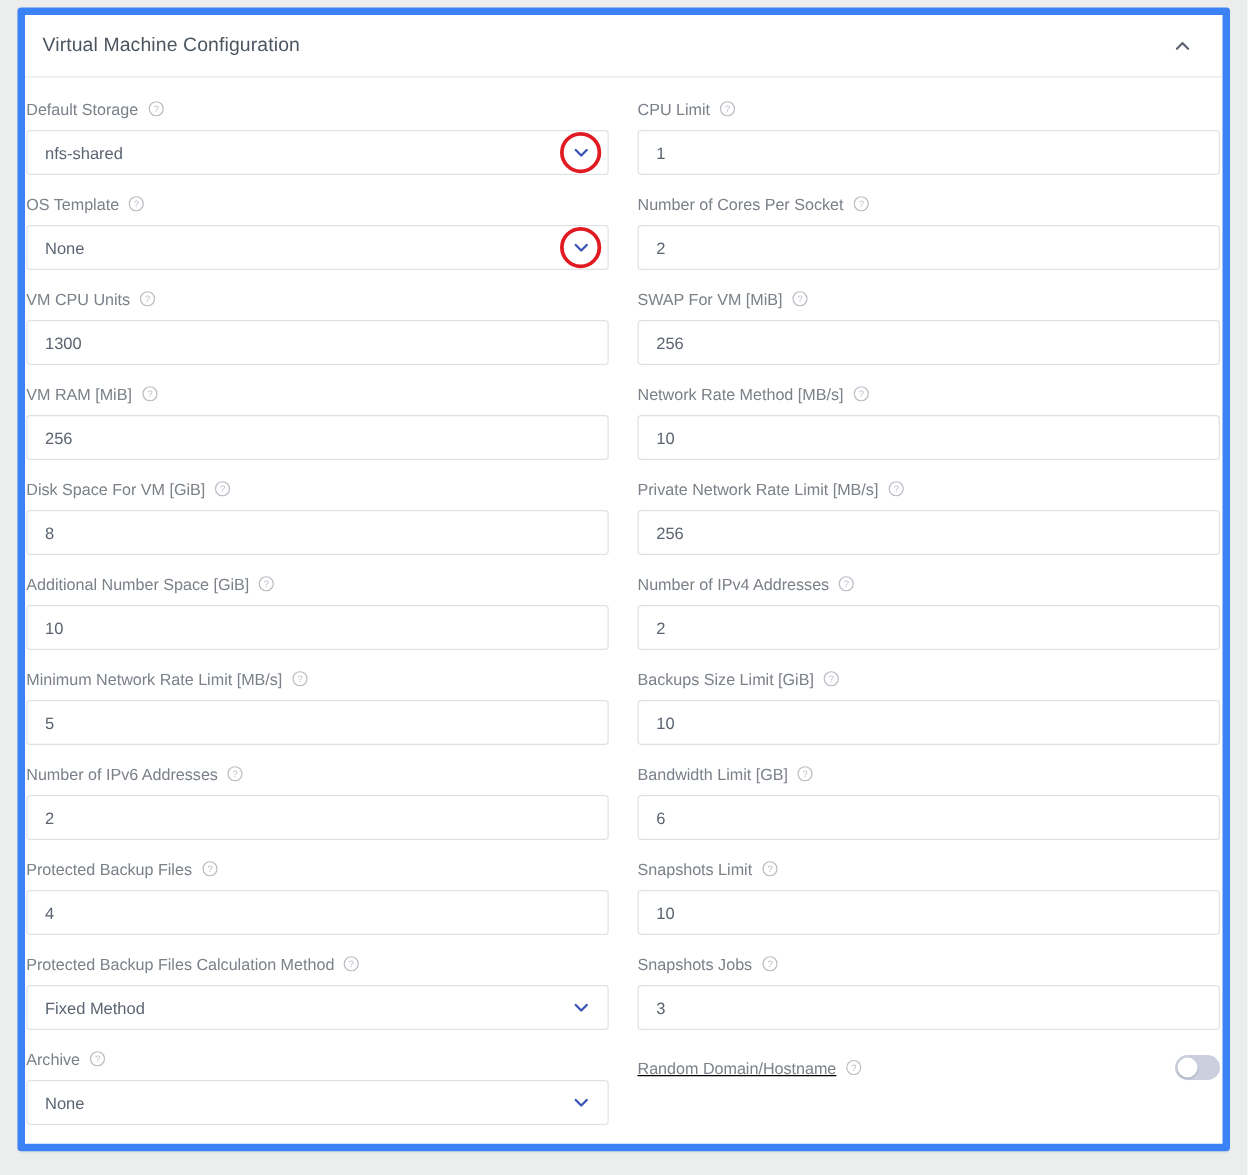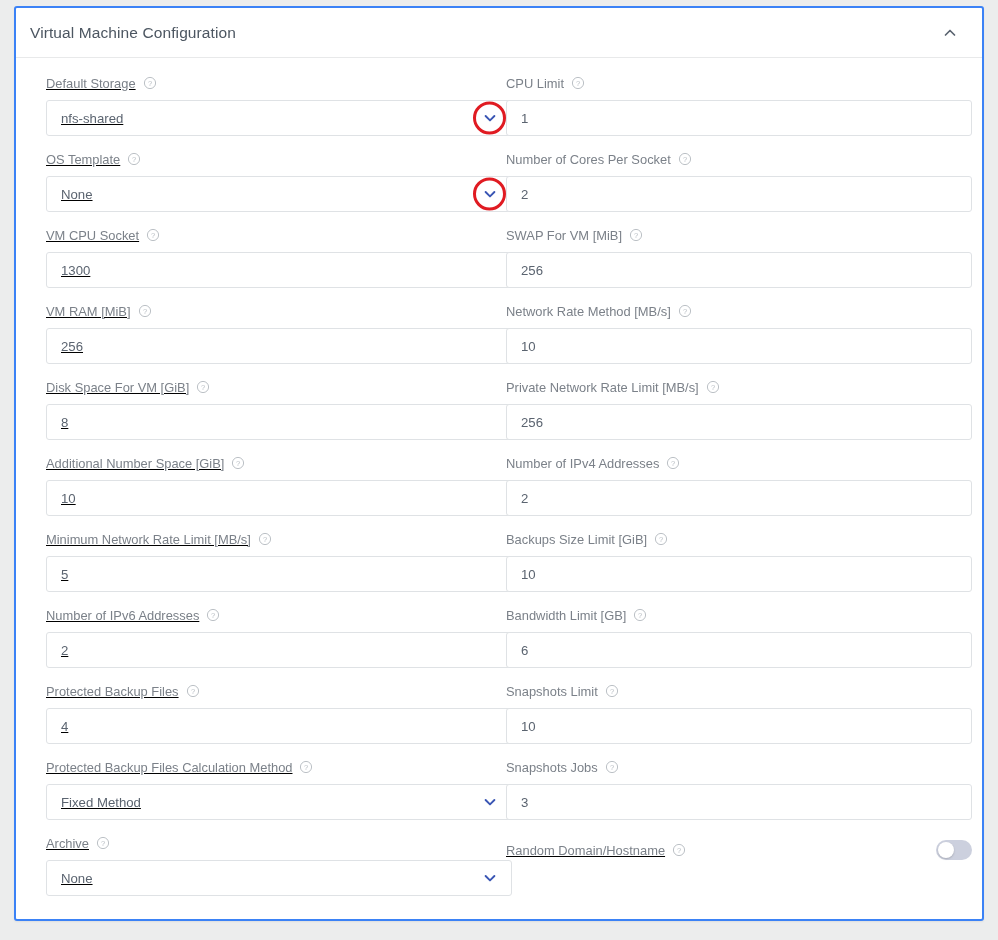--- a/index.html
+++ b/index.html
@@ -12,21 +12,21 @@
     overflow: hidden;
   }
 
   .card {
     position: absolute;
     left: 14px;
     top: 6px;
     width: 970px;
     height: 915px;
     background: #ffffff;
-    border: 2px solid #3b82f6;
+    border: 6px solid #3b82f6;
     border-radius: 3px;
     box-shadow: 0 1px 2px rgba(0,0,0,0.06);
     overflow: hidden;
   }
 
   
   .card-header {
     position: relative;
     height: 50px;
     border-bottom: 1px solid #e8e9ea;
@@ -56,21 +56,21 @@
   .card-body {
     position: relative;
     padding: 14px 0 0 0;
     height: 864px;
   }
   .col {
     position: absolute;
     top: 14px;
     width: 466px;
   }
-  .col-left  { left: 30px; text-decoration: underline; }
+  .col-left  { left: 1px; }
   .col-right { left: 490px; }
 
   .field { height: 76px; position: relative; }
   .field.toggle-field { height: 76px; }
 
   .field-label {
     display: flex;
     align-items: center;
     height: 22px;
     font-size: 12.9px;
@@ -214,21 +214,21 @@
             <span class="chev">
               <svg width="16" height="16" viewBox="0 0 16 16">
                 <polyline points="3.6,6 8,10.4 12.4,6" fill="none" stroke="#3a56b4" stroke-width="1.9" stroke-linecap="round" stroke-linejoin="round"></polyline>
               </svg>
             </span>
             <span class="annot-ring"></span>
           </div>
         </div>
         <div class="field">
           <div class="field-label">
-            <span class="label-text">VM CPU Socket</span>
+            <span class="label-text">VM CPU Units</span>
             <span class="help-icon">
               <svg width="14" height="14" viewBox="0 0 16 16">
                 <circle cx="8" cy="8" r="6.4" fill="none" stroke="#b9bec4" stroke-width="1.1"></circle>
                 <text x="8" y="11.4" font-size="8.6" font-family="Liberation Sans, sans-serif" fill="#b9bec4" text-anchor="middle">?</text>
               </svg>
             </span>
           </div>
           <div class="control">
             <span>1300</span>
           </div>

